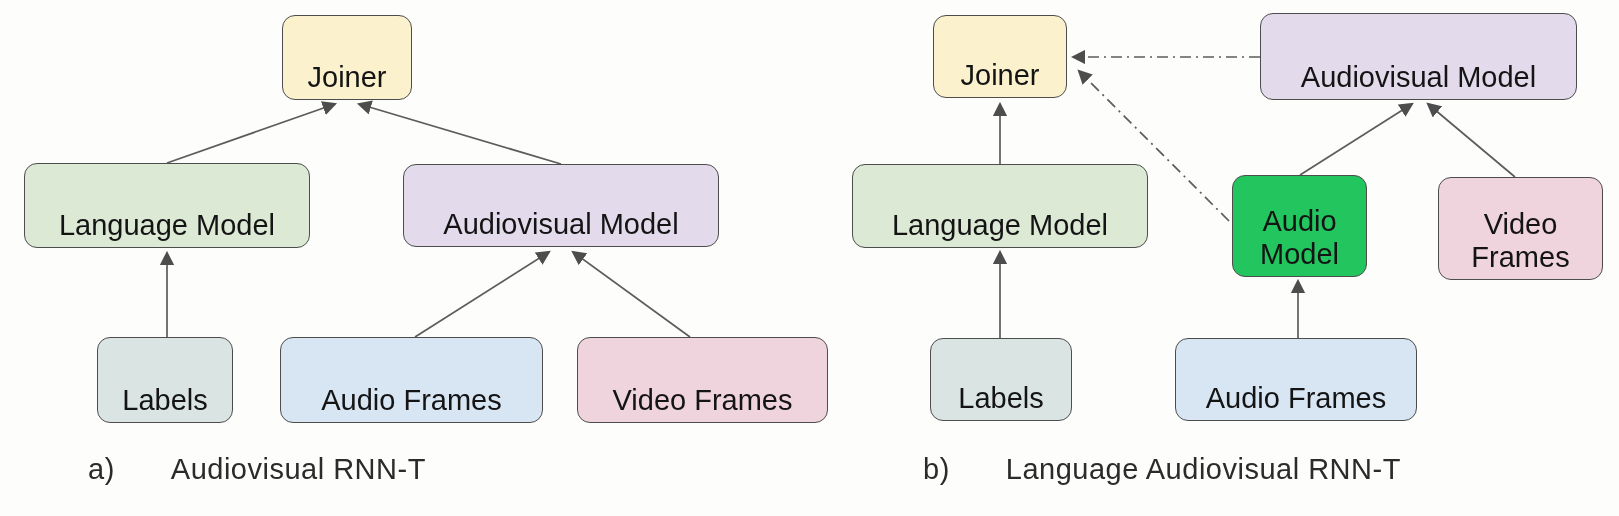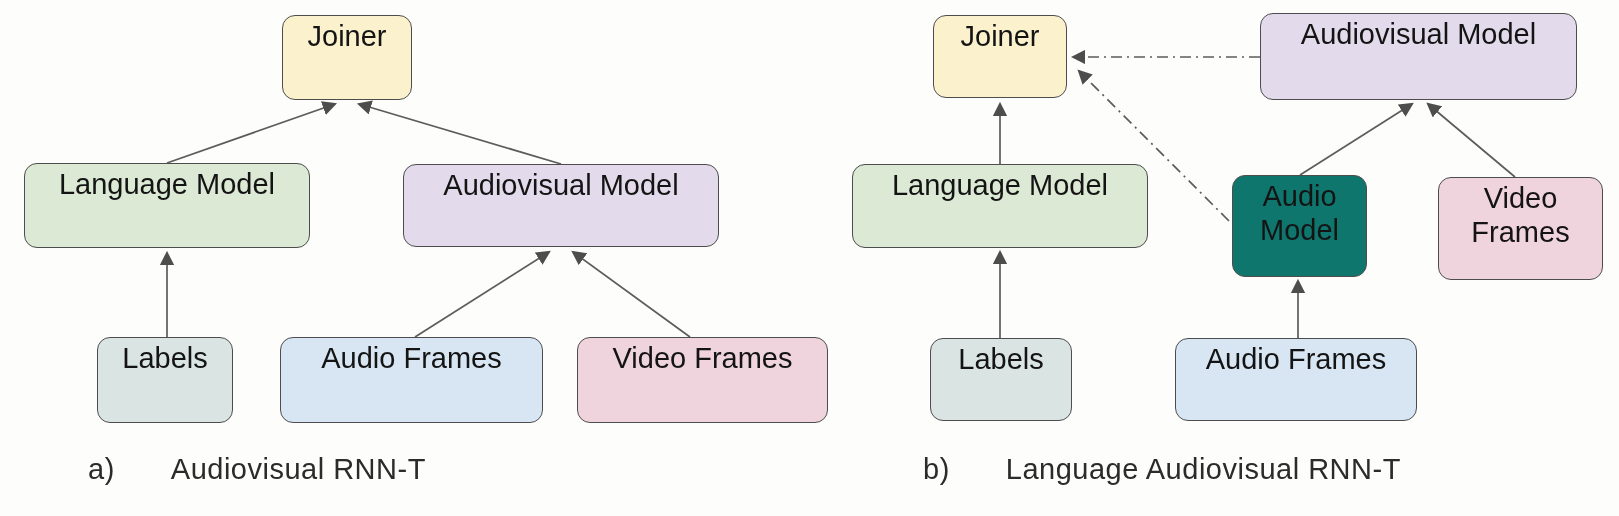--- a/index.html
+++ b/index.html
@@ -10,21 +10,21 @@
     font-family:"Liberation Sans", sans-serif;
     overflow:hidden;
   }
   .arrows { position:absolute; left:0; top:0; z-index:1; }
   .arrows line { stroke:#5C5C5C; stroke-width:1.7; }
   .arrows line.dashdot { stroke-dasharray:11 5 2 5; }
   .node {
     position:absolute; z-index:2;
     border:1.8px solid #4D4D4D;
     border-radius:13px;
-    display:flex; align-items:flex-start; justify-content:center;
+    display:flex; align-items:flex-end; justify-content:center;
     text-align:center;
     font-size:29px; color:#141414;
     line-height:1.16;
     box-sizing:border-box;
     padding:4px 8px;
   }
   .caption {
     position:absolute; z-index:2;
     font-size:29px; color:#2B2B2B;
     letter-spacing:0.5px;
@@ -93,21 +93,21 @@
   </div>
 
   <div class="node" style="left: 1260px; top: 13px; width: 317px; height: 87px; background-color: rgb(227, 219, 236);">
     <span>Audiovisual Model</span>
   </div>
 
   <div class="node" style="left: 852px; top: 164px; width: 296px; height: 84px; background-color: rgb(220, 233, 213);">
     <span>Language Model</span>
   </div>
 
-  <div class="node" style="left: 1232px; top: 175px; width: 135px; height: 102px; background-color: #0f766e;">
+  <div class="node" style="left: 1232px; top: 175px; width: 135px; height: 102px; background-color: #22c55e;">
     <span>Audio Model</span>
   </div>
 
   <div class="node" style="left: 1438px; top: 177px; width: 165px; height: 103px; background-color: rgb(240, 212, 221);">
     <span>Video Frames</span>
   </div>
 
   <div class="node" style="left: 930px; top: 338px; width: 142px; height: 83px; background-color: rgb(218, 229, 227);">
     <span>Labels</span>
   </div>

